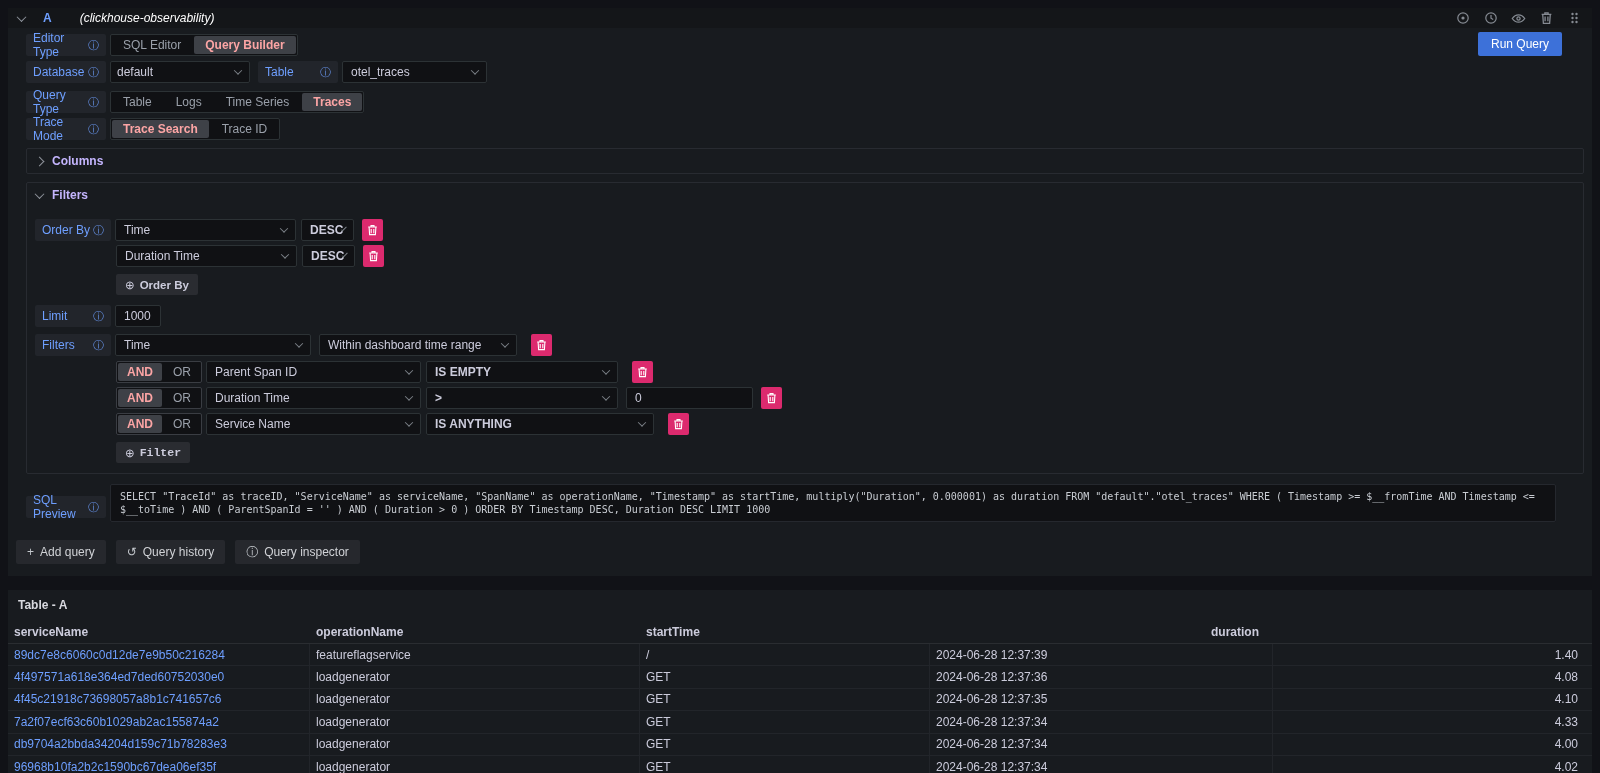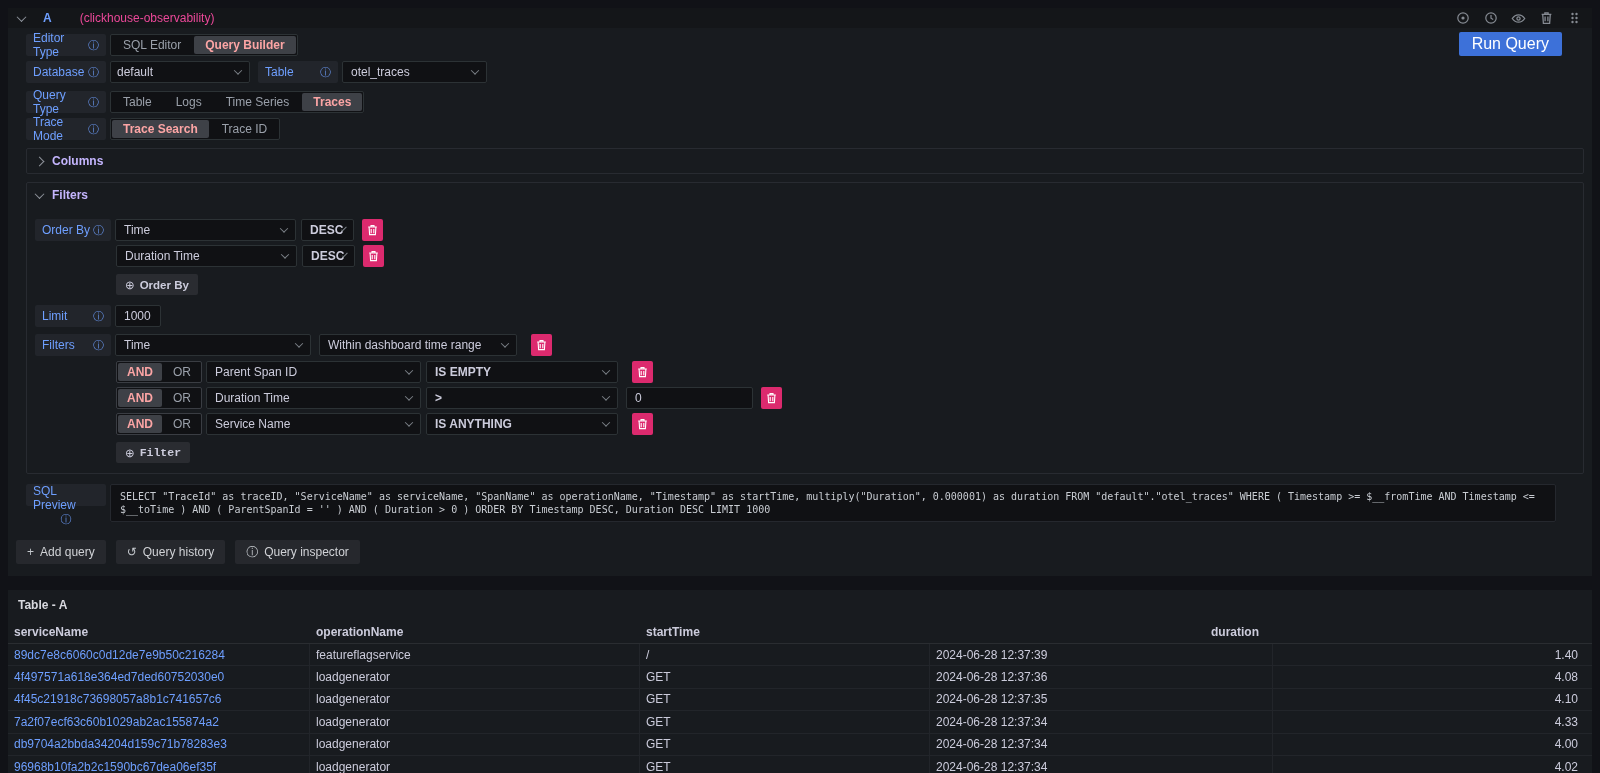--- a/index.html
+++ b/index.html
@@ -16,28 +16,28 @@
   
   .query-editor { margin:8px 8px 0 8px; position:relative; padding-bottom:10px; }
   .q-header {
     height:20px; display:flex; align-items:center; gap:10px;
     background:#141619; padding:0 10px;
   }
   .chev { width:7px; height:7px; border-right:1.6px solid #8e939b; border-bottom:1.6px solid #8e939b; display:inline-block; }
   .chev.down { transform:rotate(45deg) translate(-1px,-1px); }
   .chev.right { transform:rotate(-45deg); }
   .q-refid { color:#6e9fff; font-weight:700; margin-left:8px; }
-  .q-ds { color:#ec4899; margin-left:18px; }
+  .q-ds { color:#ffffff; font-style:italic; margin-left:18px; }
   .q-header-icons { margin-left:auto; display:flex; align-items:center; gap:13px; }
   .hicon { width:15px; height:15px; display:inline-flex; align-items:center; justify-content:center; cursor:pointer; }
   .hicon svg { stroke:#868b93; fill:none; stroke-width:1.2; }
   .run-btn {
     position:absolute; top:24px; right:30px; height:24px;
     background:#3d71d9; color:#fff; border:none; border-radius:2px;
-    padding:0 13px; font-size:16px; font-weight:500; font-family:inherit; cursor:pointer;
+    padding:0 13px; font-size:12px; font-weight:500; font-family:inherit; cursor:pointer;
   }
 
   .q-body { padding-left:18px; padding-right:8px; }
   .frow { display:flex; align-items:flex-end; }
   .lbl {
     width:80px; height:22px; background:#22252b; border-radius:2px;
     color:#6e9fff; font-weight:500; display:flex; align-items:center;
     justify-content:space-between; padding:0 7px; margin-right:4px; flex:none;
   }
   .lbl-sm { width:76px; }
@@ -346,21 +346,21 @@
 
         <div class="frow indent" style="margin-top:4px;">
           <div class="andor">
             <span class="radio-opt sel">AND</span>
             <span class="radio-opt">OR</span>
           </div>
           <div class="select" style="width:215px;">
             <span>Service Name</span>
               <span class="chev down"></span>
           </div>
-          <div class="select" style="width:192px;margin-left:5px;font-weight:700;">
+          <div class="select" style="width:228px;margin-left:5px;font-weight:700;">
             <span>IS ANYTHING</span>
               <span class="chev down"></span>
           </div>
           <button class="trash-btn" style="margin-left:14px;">
             <svg width="11" height="12" viewBox="0 0 11 12">
                 <path d="M1.2 3h8.6M4 3V1.6h3V3M2.1 3l.5 7.6h5.8L8.9 3M4.2 5v4.2M6.8 5v4.2"></path>
               </svg>
           </button>
         </div>
 
@@ -368,21 +368,21 @@
           <button class="add-btn">
             <span>⊕</span>
             <span style="font-weight:700;font-family:Liberation Mono, monospace;">Filter</span>
           </button>
         </div>
 
       </div>
     </div>
 
     <div class="frow" style="margin-top:10px;align-items:flex-start;">
-      <div class="lbl" style="margin-top:0;flex-direction:column;">
+      <div class="lbl" style="margin-top:12px;">
         <span>SQL Preview</span>
         <span class="info-i">ⓘ</span>
       </div>
       <div class="sql-box">SELECT "TraceId" as traceID, "ServiceName" as serviceName, "SpanName" as operationName, "Timestamp" as startTime, multiply("Duration", 0.000001) as duration FROM "default"."otel_traces" WHERE ( Timestamp &gt;= $__fromTime AND Timestamp &lt;= $__toTime ) AND ( ParentSpanId = '' ) AND ( Duration &gt; 0 ) ORDER BY Timestamp DESC, Duration DESC LIMIT 1000</div>
     </div>
 
   </div>
 
   <div class="footer-btns">
     <button class="footer-btn">

